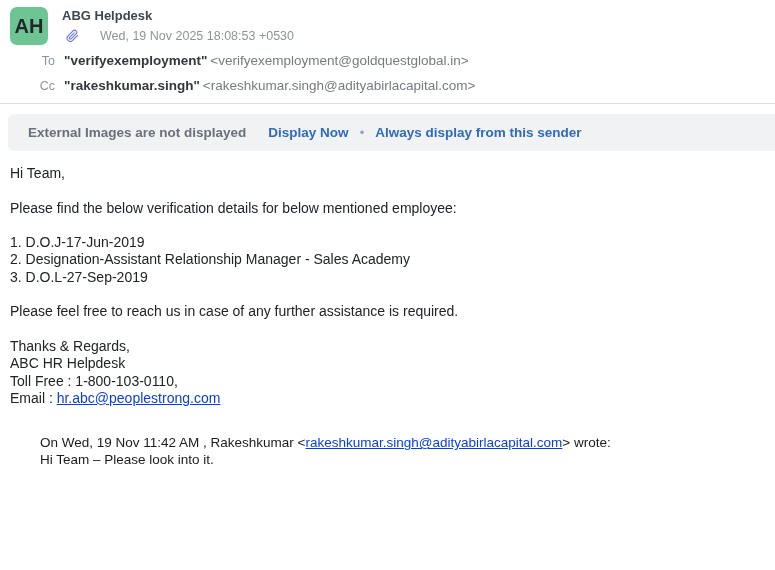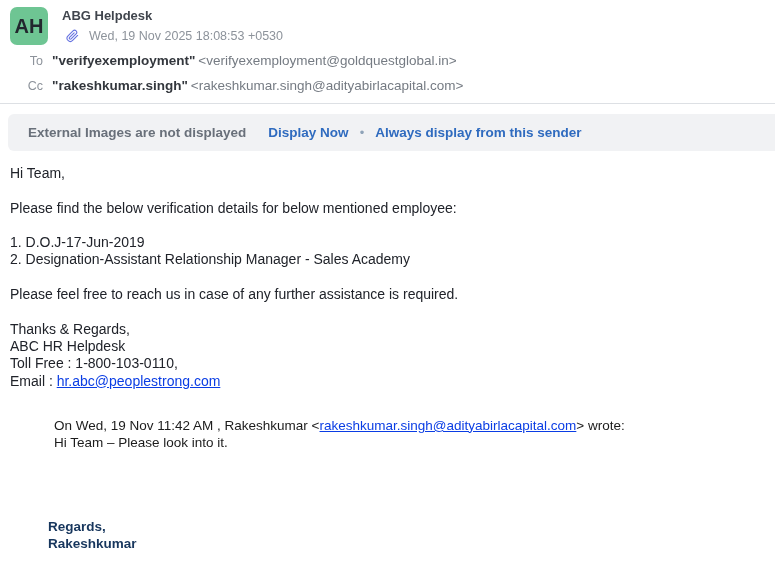--- a/index.html
+++ b/index.html
@@ -16,28 +16,28 @@
   .avatar {
     width: 38px; height: 38px; border-radius: 7px;
     background: #6ec593; color: #22272e;
     font-size: 20px; font-weight: 700;
     display: flex; align-items: center; justify-content: center;
     flex: none;
   }
   .hinfo { margin-left: 14px; padding-top: 1px; }
   .sender { font-size: 13px; font-weight: 600; color: #40454d; }
   .dateline {
-    display: flex; align-items: flex-start; gap: 10px;
+    display: flex; align-items: flex-start; gap: 21px;
     margin: 6px 0 0 4px; color: #8d939b; font-size: 12.5px;
   }
   .clip { width: 13px; height: 14px; color: #6673e0; flex: none; }
   .clip svg { width: 100%; height: 100%; display: block; }
 
   .recips { margin-top: 8px; font-size: 13.5px; }
-  .recip-row { display: flex; align-items: flex-end; margin-bottom: 10px; }
+  .recip-row { display: flex; align-items: flex-end; margin-bottom: 10px; margin-left: 12px; }
   .recip-label {
     width: 43px; flex: none; text-align: right;
     color: #8d939b; font-size: 12.5px; margin-right: 9px;
   }
   .recip-name { color: #33373d; font-weight: 600; margin-right: 3px; white-space: pre; }
   .recip-addr { color: #757b83; white-space: pre; }
 
   .divider { height: 1px; background: #dde0e4; margin-top: 5px; }
 
   
@@ -54,21 +54,21 @@
   
   .mail-body { padding: 14px 10px 0 10px; font-size: 14px; line-height: 17.3px; border-radius: 10px; }
   .line { white-space: pre; }
   .gap { height: 17.3px; }
   a.body-link, .body-link {
     color: #0a3de4; text-decoration: underline; cursor: pointer;
   }
 
   
   .quote {
-    margin: 27px 0 0 44px; font-size: 13.5px; line-height: 17px; color: #1c1c1c;
+    margin: 27px 0 0 30px; font-size: 13.5px; line-height: 17px; color: #1c1c1c;
   }
   .quote .line { white-space: pre-wrap; }
 
   
   .signoff {
     margin: 67px 0 0 38px; font-size: 13.5px; line-height: 17px;
     color: #17365d; font-weight: 700;
   }
 </style>
 </head>
@@ -113,32 +113,29 @@
     <span class="banner-link">Always display from this sender</span>
   </div>
 
   <div class="mail-body">
     <div class="line">Hi Team,</div>
     <div class="gap"></div>
     <div class="line">Please find the below verification details for below mentioned employee:</div>
     <div class="gap"></div>
     <div class="line">1. D.O.J-17-Jun-2019</div>
     <div class="line">2. Designation-Assistant Relationship Manager - Sales Academy</div>
+    <div class="line">3. D.O.L-27-Sep-2019</div>
     <div class="gap"></div>
     <div class="line">Please feel free to reach us in case of any further assistance is required.</div>
     <div class="gap"></div>
     <div class="line">Thanks &amp; Regards,</div>
     <div class="line">ABC HR Helpdesk</div>
     <div class="line">Toll Free : 1-800-103-0110,</div>
     <div class="line"><span>Email : </span><span class="body-link">hr.abc@peoplestrong.com</span></div>
 
     <div class="quote">
       <div class="line"><span>On Wed, 19 Nov 11:42 AM , Rakeshkumar &lt;</span><span class="body-link">rakeshkumar.singh@adityabirlacapital.com</span><span>&gt; wrote:</span></div>
       <div class="line">Hi Team – Please look into it.</div>
     </div>
 
-    <div class="signoff">
-      <div class="line">Regards,</div>
-      <div class="line">Rakeshkumar</div>
-    </div>
   </div>
 
 </div>
 
 </body></html>

